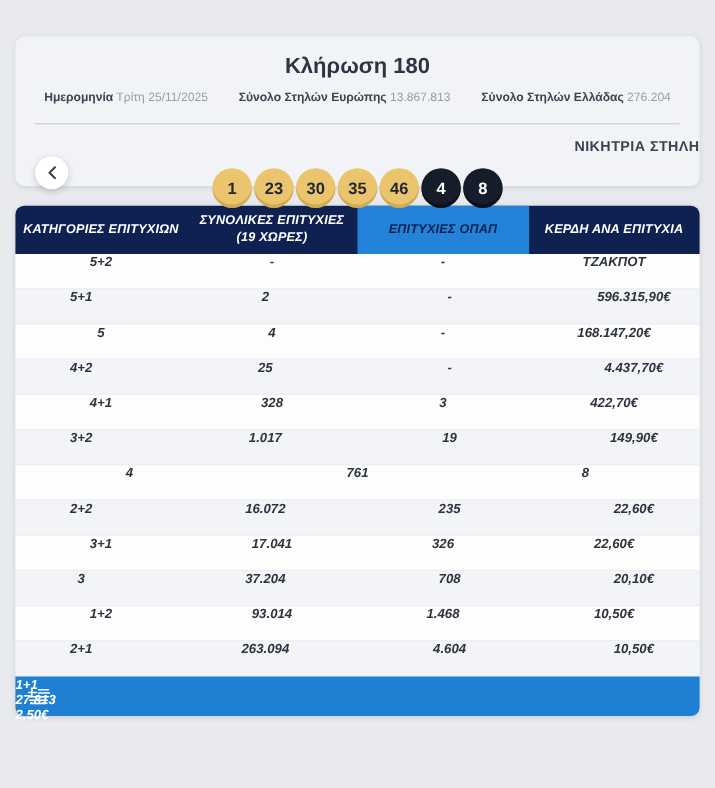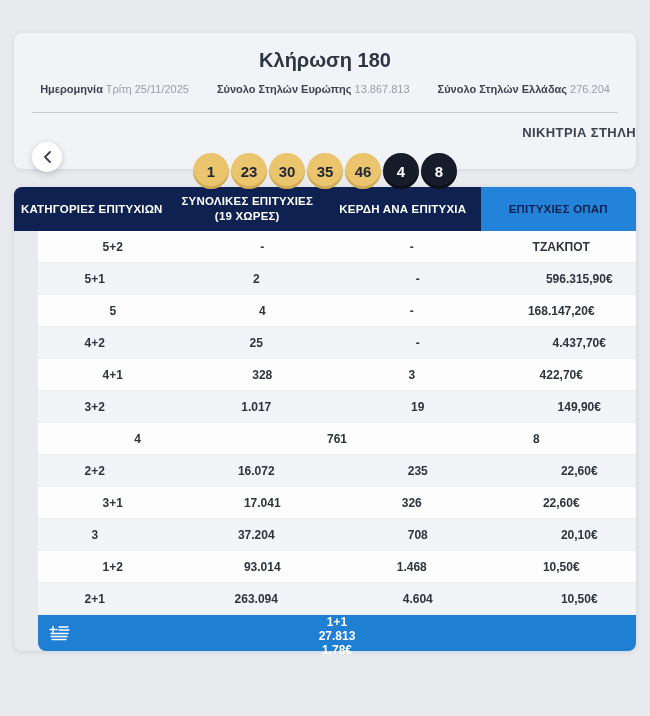--- a/index.html
+++ b/index.html
@@ -48,36 +48,37 @@
     box-shadow:0 2px 7px rgba(20,30,50,.20);
     display:flex;align-items:center;justify-content:center;
     padding:0;
   }
   .nav-btn svg{display:block;}
   
   .results{
     margin:18px 14px 0;
     border-radius:8px;
     box-shadow:0 1px 5px rgba(25,35,60,.12);
+    font-style:italic;
   }
   .thead{
     display:flex;background:#0e2150;
     border-radius:8px 8px 0 0;overflow:hidden;
   }
   .th{
     flex:1;height:44px;
     display:flex;flex-direction:column;align-items:center;justify-content:center;
     color:#ffffff;font-weight:bold;font-size:11.5px;line-height:1.3;
     text-align:center;letter-spacing:.2px;
   }
   .th.active{background:#2383d8;color:#0e2150;}
   .tr{
-    display:flex;align-items:center;
+    display:flex;align-items:flex-start;
     height:32px;box-sizing:border-box;
-    background:#fdfdfe;border-bottom:1px solid #ebecf0;margin-left:24px;
+    background:#fdfdfe;border-bottom:1px solid #ebecf0;
   }
   .tr.alt{background:#f3f4f7;gap:48px;}
   .td{flex:1;text-align:center;font-size:12px;font-weight:bold;color:#2e343e;}
   .tr.highlight{
     position:relative;height:36px;
     background:#1f7fd2;border-bottom:none;
     border-radius:0 0 8px 8px;
     flex-direction:column;
   }
   .tr.highlight .td{color:#ffffff;}
@@ -120,25 +121,25 @@
 
 <section class="results">
   <div class="thead">
       <div class="th">
         <div>ΚΑΤΗΓΟΡΙΕΣ ΕΠΙΤΥΧΙΩΝ</div>
       </div>
       <div class="th">
         <div>ΣΥΝΟΛΙΚΕΣ ΕΠΙΤΥΧΙΕΣ</div>
         <div>(19 ΧΩΡΕΣ)</div>
       </div>
+      <div class="th active">
+        <div>ΕΠΙΤΥΧΙΕΣ ΟΠΑΠ</div>
+      </div>
       <div class="th">
         <div>ΚΕΡΔΗ ΑΝΑ ΕΠΙΤΥΧΙΑ</div>
-      </div>
-      <div class="th active">
-        <div>ΕΠΙΤΥΧΙΕΣ ΟΠΑΠ</div>
       </div>
     </div>
   <div class="tbody">
       <div class="tr">
         <div class="td">5+2</div>
         <div class="td">-</div>
         <div class="td">-</div>
         <div class="td">ΤΖΑΚΠΟΤ</div>
       </div>
       <div class="tr alt">
@@ -216,16 +217,16 @@
               <path d="M10 5 h10"></path>
               <path d="M2 8.5 h17"></path>
               <path d="M2 11.5 h16"></path>
               <path d="M3 14.5 h14"></path>
             </g>
           </svg>
         </span>
         <div class="td">1+1</div>
         <div class="td"></div>
         <div class="td">27.813</div>
-        <div class="td">1,78€</div>
+        <div class="td">2,50€</div>
       </div>
     </div>
 </section>
 
 </body></html>

